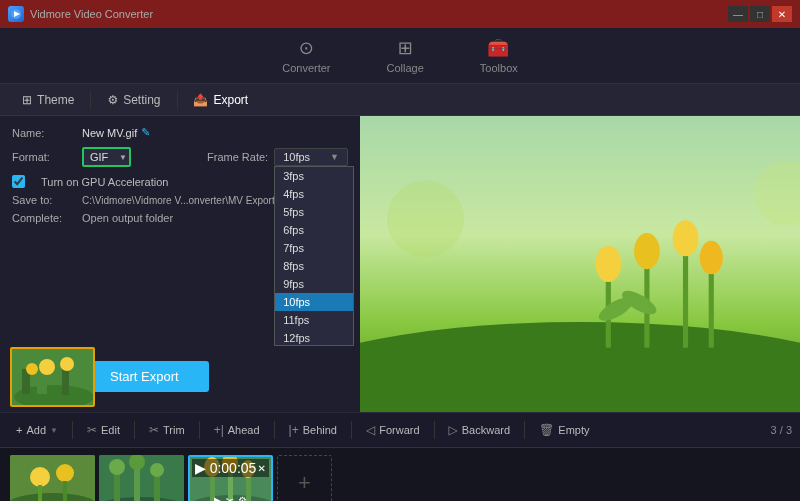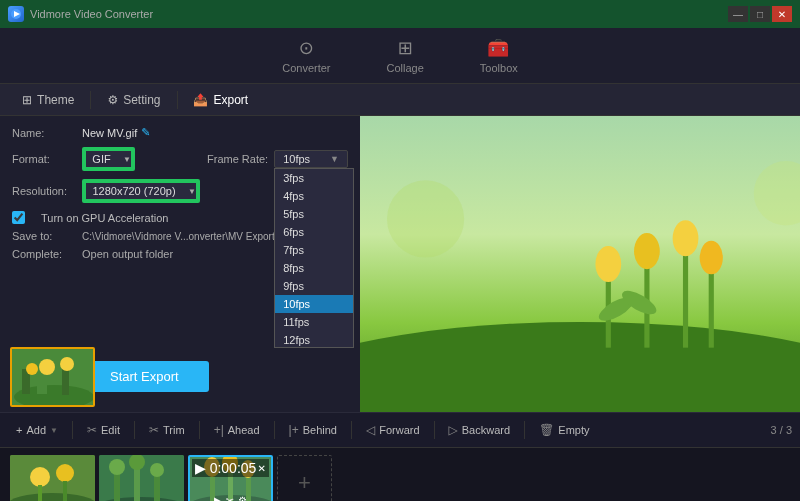--- a/index.html
+++ b/index.html
@@ -1,19 +1,19 @@
 <!DOCTYPE html>
 <html><head>
   <meta charset="utf-8">
   <style>
     * { box-sizing: border-box; margin: 0; padding: 0; }
     body { width: 800px; height: 501px; background: #1a1a2e; font-family: 'Segoe UI', Arial, sans-serif; overflow: hidden; color: #ccc; font-size: 12px; }
 
     
-    .titlebar { height: 28px; background: #14532d; display: flex; align-items: center; padding: 0 8px; justify-content: space-between; }
+    .titlebar { height: 28px; background: #7f1d1d; display: flex; align-items: center; padding: 0 8px; justify-content: space-between; }
     .titlebar-left { display: flex; align-items: center; gap: 6px; }
     .app-icon { width: 16px; height: 16px; background: linear-gradient(135deg, #4a9eff, #2266cc); border-radius: 3px; display: flex; align-items: center; justify-content: center; font-size: 9px; color: white; }
     .titlebar-title { font-size: 11px; color: #aaa; }
     .titlebar-controls { display: flex; gap: 2px; }
     .titlebar-btn { width: 20px; height: 16px; background: #333; border: none; color: #aaa; font-size: 10px; cursor: pointer; display: flex; align-items: center; justify-content: center; }
     .titlebar-btn:last-child { background: #c0392b; color: white; }
 
     
     .nav-tabs { height: 56px; background: #1e1e2e; display: flex; align-items: center; justify-content: center; gap: 40px; border-bottom: 1px solid #333; }
     .nav-tab { display: flex; flex-direction: column; align-items: center; gap: 3px; cursor: pointer; color: #888; padding: 4px 8px; font-size: 11px; }
@@ -28,21 +28,21 @@
     
     .main-content { display: flex; height: 296px; }
 
     
     .left-panel { width: 360px; background: #1e1e2e; padding: 10px 12px; flex-shrink: 0; position: relative; }
     .form-row { display: flex; align-items: center; margin-bottom: 8px; }
     .form-label { width: 70px; color: #aaa; font-size: 11px; flex-shrink: 0; }
     .form-value { color: #ddd; font-size: 11px; display: flex; align-items: center; gap: 4px; }
     .pencil-icon { color: #29b6f6; font-size: 11px; cursor: pointer; }
     .select-wrapper { position: relative; display: inline-flex; align-items: center; }
-    .select-wrapper select { background: #2a2a3e; border: 4px solid #22c55e; color: #ddd; font-size: 11px; padding: 2px 20px 2px 6px; border-radius: 2px; outline: none; cursor: pointer; appearance: none; text-align: center; }
+    .select-wrapper select { background: #2a2a3e; border: 2px solid #22c55e; color: #ddd; font-size: 11px; padding: 2px 20px 2px 6px; border-radius: 2px; outline: none; cursor: pointer; appearance: none; }
     .select-wrapper::after { content: '▼'; position: absolute; right: 4px; top: 50%; transform: translateY(-50%); font-size: 8px; color: #aaa; pointer-events: none; }
 
     .frame-rate-section { display: flex; align-items: center; gap: 6px; margin-left: auto; }
     .frame-rate-label { color: #aaa; font-size: 11px; }
 
     
     .fps-dropdown-container { position: relative; }
     .fps-dropdown-btn { background: #2a2a3e; border: 1px solid #444; color: #ddd; font-size: 11px; padding: 2px 8px; border-radius: 2px; display: flex; align-items: center; gap: 20px; cursor: pointer; min-width: 70px; justify-content: space-between; }
     .fps-dropdown-arrow { color: #888; font-size: 9px; }
     .fps-dropdown-list { position: absolute; top: 100%; left: 0; width: 80px; background: #2a2a3e; border: 1px solid #555; z-index: 100; max-height: 180px; overflow-y: auto; }
@@ -191,28 +191,20 @@
             <div class="fps-item">8fps</div>
             <div class="fps-item">9fps</div>
             <div class="fps-item selected">10fps</div>
             <div class="fps-item">11fps</div>
             <div class="fps-item">12fps</div>
           </div>
         </div>
       </div>
     </div>
 
-    <div class="form-row">
-      <span class="form-label">Resolution:</span>
-      <div class="select-wrapper">
-        <select>
-          <option>1280x720 (720p)</option>
-        </select>
-      </div>
-    </div>
 
 
     <div class="gpu-row">
       <input type="checkbox" checked="" class="gpu-checkbox" style="">
       <span class="gpu-label">Turn on GPU Acceleration</span>
     </div>
 
     <div class="save-row">
       <span class="form-label">Save to:</span>
       <span class="save-path">C:\Vidmore\Vidmore V...onverter\MV Exported</span>

